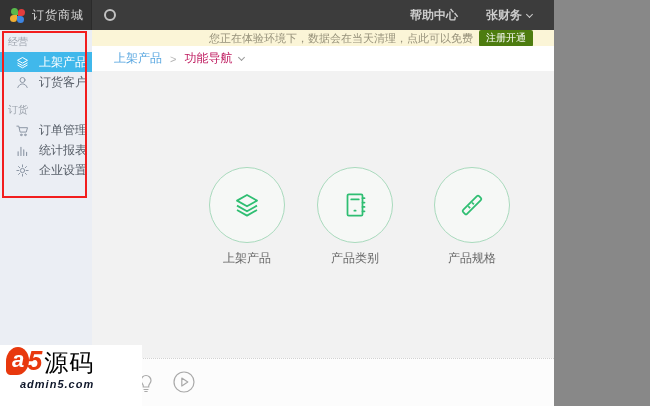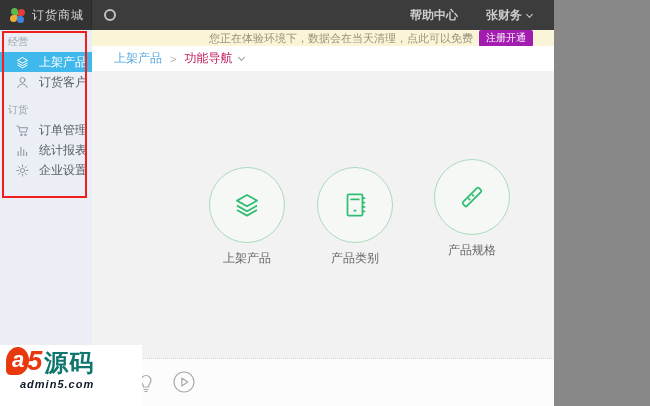--- a/index.html
+++ b/index.html
@@ -20,21 +20,21 @@
   .topbar-right { position:absolute; right:118px; top:0; height:30px; display:flex; align-items:center; gap:28px; color:#cccccc;font-weight:bold; }
   .topbar-link { cursor:pointer; white-space:nowrap; }
   .user-menu { display:flex; align-items:center; cursor:pointer; white-space:nowrap; }
   .chev { display:inline-block; width:5px; height:5px; border-right:1px solid currentColor; border-bottom:1px solid currentColor; transform:rotate(45deg); margin-left:5px; margin-bottom:2px; }
   .win-tab { position:absolute; right:8px; top:0; width:74px; height:17px; background:linear-gradient(#5d5d5d,#474747); border-radius:0 0 4px 4px; display:flex; align-items:center; justify-content:center; gap:6px; }
   .win-btn { width:16px; height:13px; display:flex; align-items:center; justify-content:center; color:#e6e6e6; font-size:10px; line-height:1; cursor:pointer; border-radius:2px; }
   .win-btn.close { background:#c0392b; }
 
   
   .notice { position:absolute; left:92px; top:30px; width:558px; height:16px; background:#fbf5d7; display:flex; align-items:center; justify-content:center; gap:6px; color:#97927b; font-size:11px; }
-  .notice-action { background:#a21caf; color:#ffffff; font-size:10px; padding:1px 7px 2px; border-radius:2px; cursor:pointer; white-space:nowrap; }
+  .notice-action { background:#4d7c0f; color:#ffffff; font-size:10px; padding:1px 7px 2px; border-radius:2px; cursor:pointer; white-space:nowrap; }
   .notice-close { position:absolute; right:12px; top:1px; color:#b8b39a; font-size:12px; cursor:pointer; }
 
   
   .sidebar { position:absolute; left:0; top:30px; width:92px; height:376px; background:#ebeef4; }
   .group-label { padding:5px 0 3px 8px; font-size:10px; color:#9aa1ab; }
   .group-label.later { padding-top:11px; }
   .side-item { height:20px; display:flex; align-items:center; padding-left:14px; gap:9px; color:#555c66; cursor:pointer; }
   .side-item .sicon { width:16px; height:16px; flex:0 0 16px; color:#8d97a5; display:flex; align-items:center; justify-content:center; }
   .side-item.selected { background:#40b8eb; color:#ffffff; }
   .side-item.selected .sicon { color:#ffffff; }
@@ -52,36 +52,36 @@
   .crumb-current .chev { color:#9a9a9a; margin-left:7px; }
 
   
   .main { position:absolute; left:92px; top:71px; width:558px; height:287px; background:#f2f2f2; }
   .shortcut { position:absolute; width:90px; text-align:center; cursor:pointer; }
   .shortcut .ring { width:76px; height:76px; margin:0 auto; border:1px solid #a9dabd; border-radius:50%; background:#f6f8f6; display:flex; align-items:center; justify-content:center; color:#2fbe72; }
   .shortcut .ring svg { width:30px; height:30px; display:block; }
   .shortcut .sclabel { margin-top:7px; color:#666666; font-size:12px; }
   .sc0 { left:110px; top:96px; }
   .sc1 { left:218px; top:96px; }
-  .sc2 { left:335px; top:88px; }
+  .sc2 { left:335px; top:96px; }
 
   
   .footer { position:absolute; left:92px; top:358px; width:558px; height:48px; background:#fcfcfc; border-top:1px dotted #d2d2d2; }
   .footer .ficon { position:absolute; color:#a9a9a9; cursor:pointer; }
   .ficon svg { display:block; }
   .f-bulb { left:46px; top:14px; }
   .f-play { left:80px; top:11px; }
   .f-alien { right:72px; top:9px; }
 
   
   .watermark { position:absolute; left:0; top:345px; width:142px; height:61px; background:#ffffff; z-index:30; padding:2px 4px 0 6px; overflow:hidden; }
   .wm-row1 { display:flex; align-items:flex-end; line-height:1; }
   .wm-a { display:inline-block; background:#e8380d; color:#ffffff; font-weight:bold; font-style:italic; font-size:22px; padding:2px 5px 4px 6px; border-radius:60% 55% 60% 20%; }
   .wm-5 { color:#e8380d; font-weight:bold; font-style:italic; font-size:27px; margin-left:-2px; }
-  .wm-cn { color:#0f766e; font-weight:bold; font-size:24px; letter-spacing:1px; margin-left:2px; }
+  .wm-cn { color:#000000; font-weight:normal; font-size:24px; letter-spacing:1px; margin-left:2px; }
   .wm-domain { color:#0f172a; font-weight:bold; font-style:italic; font-size:11px; margin:3px 0 0 14px; letter-spacing:1px; }
 </style>
 </head>
 <body>
 
 <div class="app">
 
   <div class="topbar">
     <div class="logo-area">
       <span class="pinwheel">

